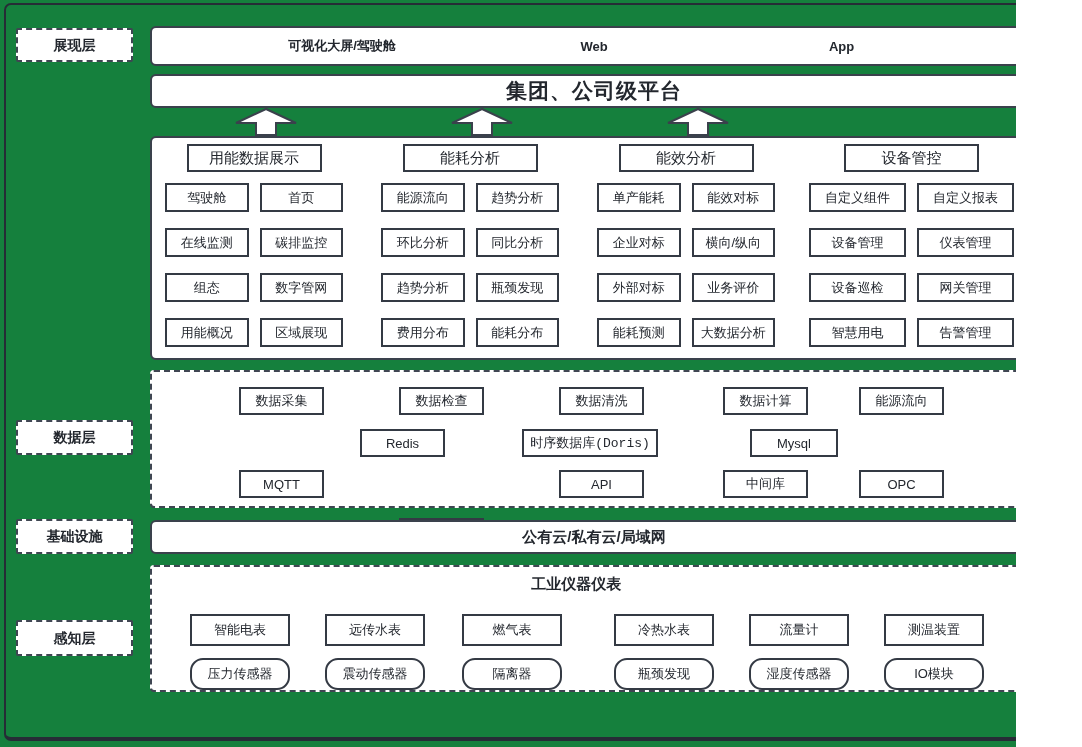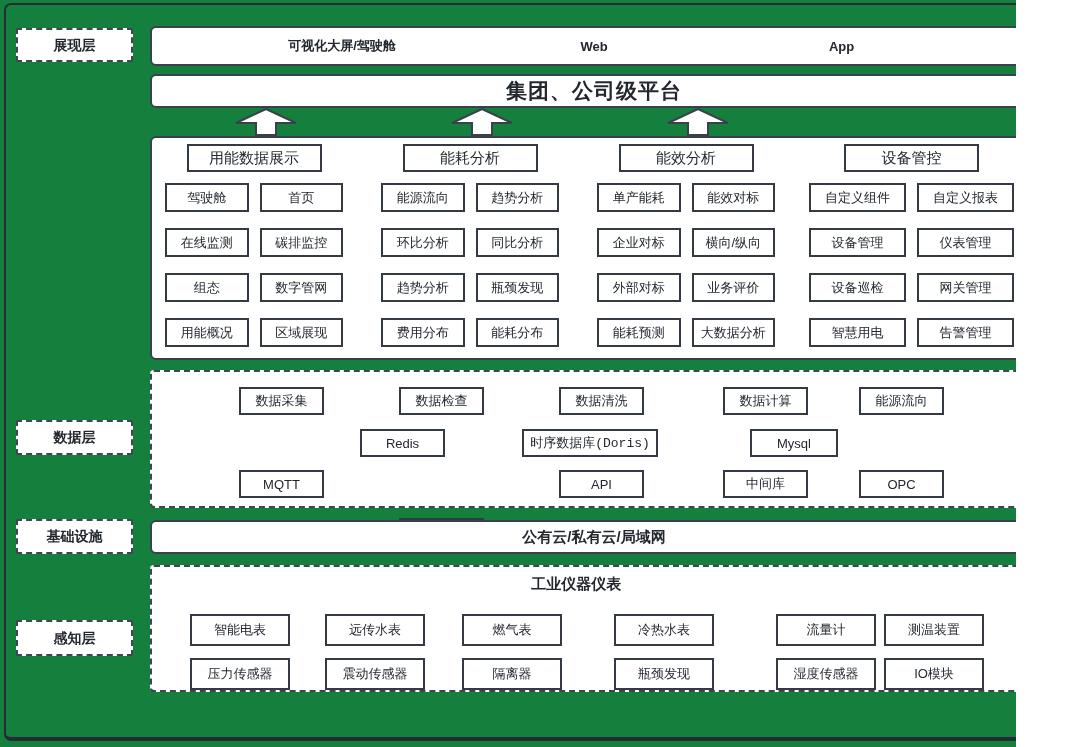--- a/index.html
+++ b/index.html
@@ -97,22 +97,22 @@
   }
   .perception-title {
     position:absolute; top:8px; left:48%; transform:translateX(-50%);
     font-weight:bold; font-size:15px; white-space:nowrap;
   }
   .pbox {
     position:absolute; width:100px; height:32px; border:2px solid #343a44; background:#ffffff;
     display:flex; align-items:center; justify-content:center; font-size:13px; white-space:nowrap;
   }
   .pc1 { left:38px; }  .pc2 { left:173px; } .pc3 { left:310px; }
-  .pc4 { left:462px; } .pc5 { left:624px;text-align:center; } .pc6 { left:732px; }
-  .pr1 { top:47px; }   .pr2 { top:91px; }
+  .pc4 { left:462px; } .pc5 { left:597px;text-align:center; } .pc6 { left:732px; }
+  .pr1 { top:47px; }   .pr2 { top:91px;border-radius:13px; }
 </style>
 </head>
 <body>
 
 <div class="canvas">
   <div class="frame"></div>
 
   <div class="side-label lbl-presentation">
     <span>展现层</span>
   </div>

